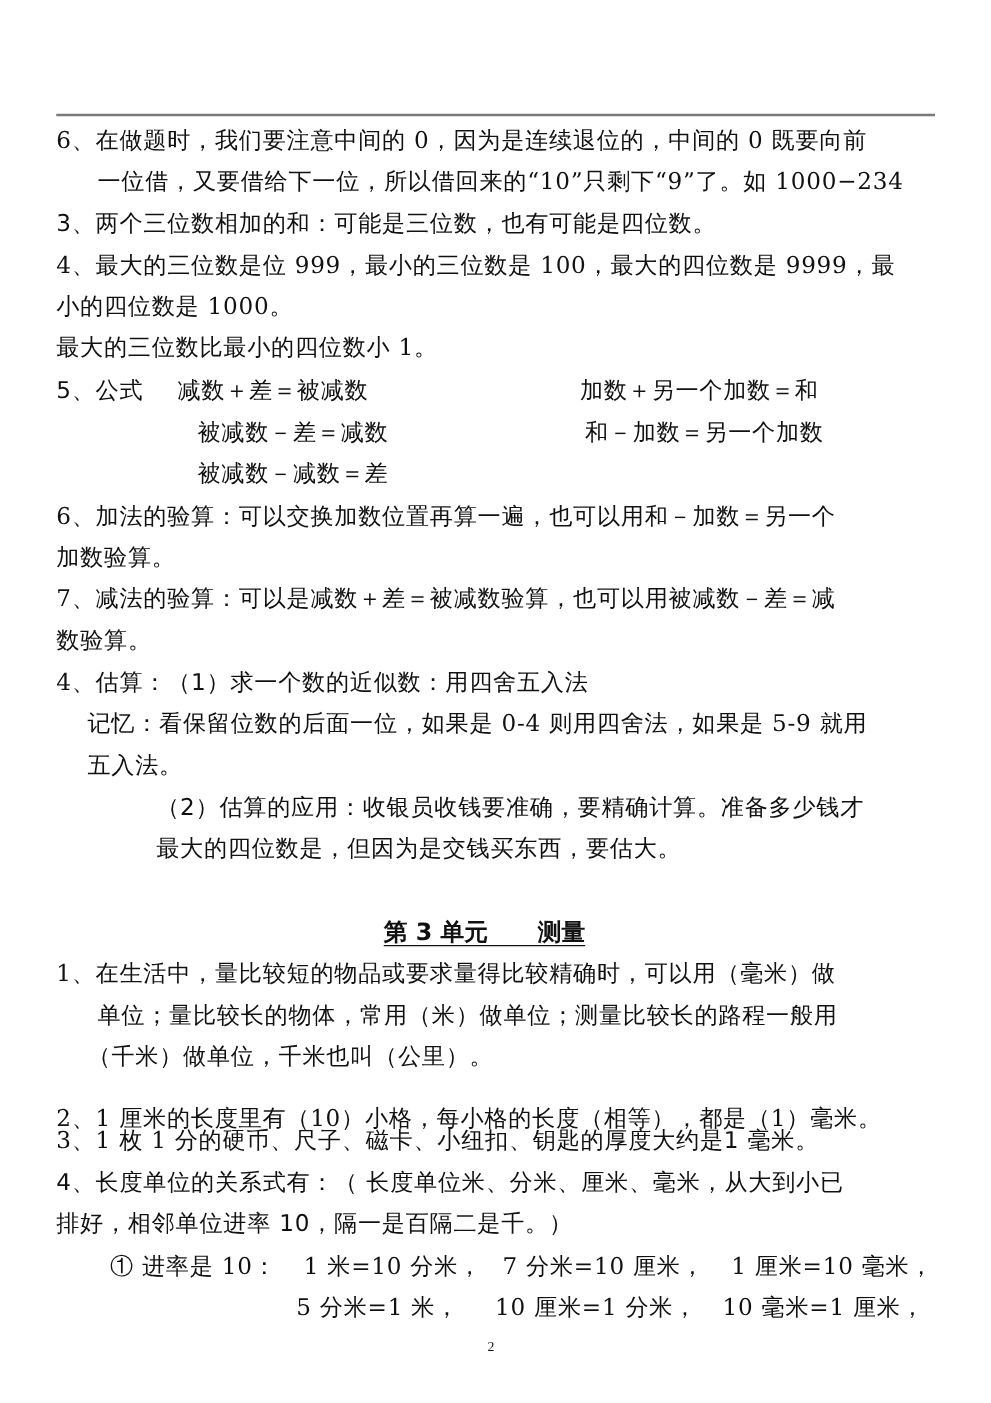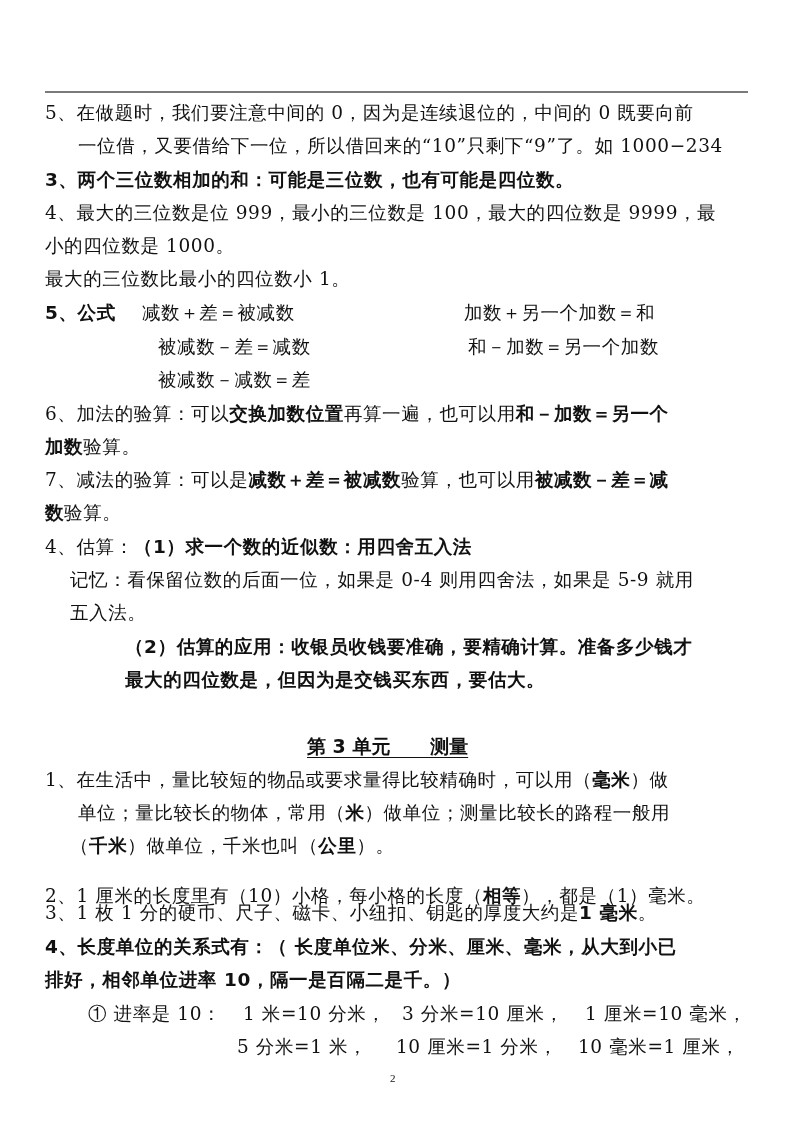--- a/index.html
+++ b/index.html
@@ -9,38 +9,38 @@
       color: #111111;
     }
     .rule {
       position: absolute; left: 45px; top: 91px; width: 703px; height: 0;
       border-top: 2px solid #7a7a7a;
     }
     .line {
       position: absolute; white-space: nowrap;
       font-size: 18.5px; line-height: 24px; letter-spacing: 0.6px;
     }
-    .b { font-weight: bold; font-family: "DejaVu Sans", "Liberation Sans", sans-serif; }
+    .b { font-weight: normal; font-family: "DejaVu Sans", "Liberation Sans", sans-serif; }
     .title {
       position: absolute; left: 307px; top: 734px; font-size: 19px; line-height: 24px;
       font-weight: bold; text-decoration: underline; text-underline-offset: 4px; white-space: pre;
       font-family: "DejaVu Sans", "Liberation Sans", sans-serif;
     }
     .pagenum {
       position: absolute; left: 390px; top: 1072px; font-size: 11px;
       font-family: "Liberation Serif", serif;
     }
   </style>
 </head>
 <body>
 
 <div class="rule"></div>
 
 <div class="line" style="left:45px;top:101px;">
-  <span>5、在做题时，我们要注意中间的 0，因为是连续退位的，中间的 0 既要向前</span>
+  <span>6、在做题时，我们要注意中间的 0，因为是连续退位的，中间的 0 既要向前</span>
 </div>
 <div class="line" style="left:78px;top:134px;">
   <span>一位借，又要借给下一位，所以借回来的“10”只剩下“9”了。如 1000−234</span>
 </div>
 
 <div class="line b" style="left:45px;top:168px;">3、两个三位数相加的和：可能是三位数，也有可能是四位数。</div>
 
 <div class="line" style="left:45px;top:201px;">4、最大的三位数是位 999，最小的三位数是 100，最大的四位数是 9999，最</div>
 <div class="line" style="left:45px;top:234px;">小的四位数是 1000。</div>
 <div class="line" style="left:45px;top:267px;">最大的三位数比最小的四位数小 1。</div>
@@ -92,19 +92,19 @@
 
 <div class="line" style="left:45px;top:901px;">
   <span>3、1 枚 1 分的硬币、尺子、磁卡、小纽扣、钥匙的厚度大约是</span><span class="b">1 毫米</span><span>。</span>
 </div>
 
 <div class="line b" style="left:45px;top:935px;">4、长度单位的关系式有：（ 长度单位米、分米、厘米、毫米，从大到小已</div>
 <div class="line b" style="left:45px;top:968px;">排好，相邻单位进率 10，隔一是百隔二是千。）</div>
 
 <div class="line" style="left:88px;top:1002px;">① 进率是 10：</div>
 <div class="line" style="left:243px;top:1002px;">1 米=10 分米，</div>
-<div class="line" style="left:402px;top:1002px;">3 分米=10 厘米，</div>
+<div class="line" style="left:402px;top:1002px;">7 分米=10 厘米，</div>
 <div class="line" style="left:585px;top:1002px;">1 厘米=10 毫米，</div>
 <div class="line" style="left:237px;top:1035px;">5 分米=1 米，</div>
 <div class="line" style="left:396px;top:1035px;">10 厘米=1 分米，</div>
 <div class="line" style="left:578px;top:1035px;">10 毫米=1 厘米，</div>
 
 <div class="pagenum">2</div>
 
 </body></html>

